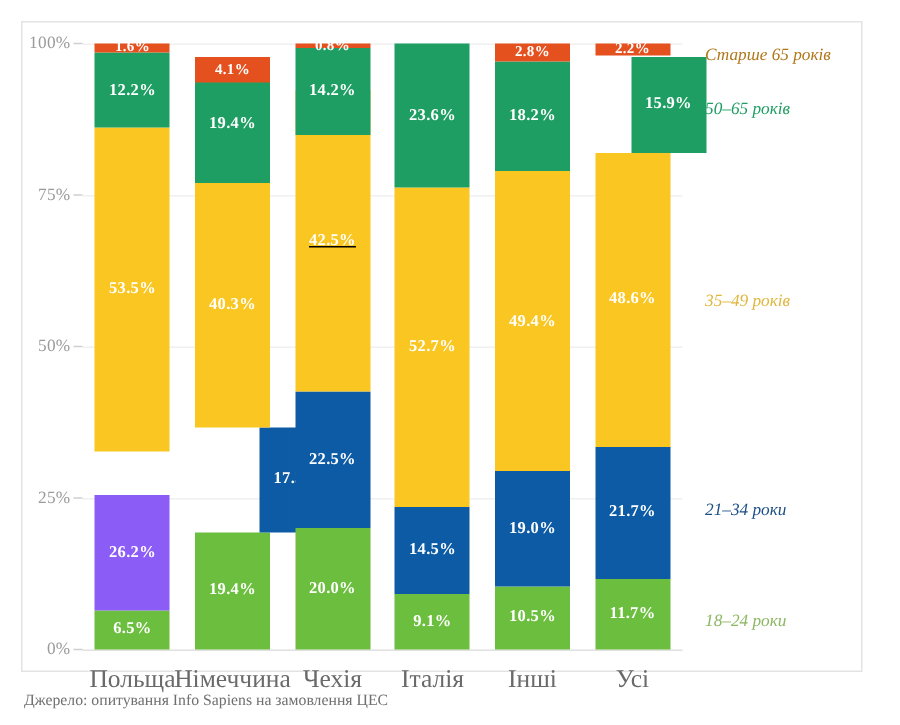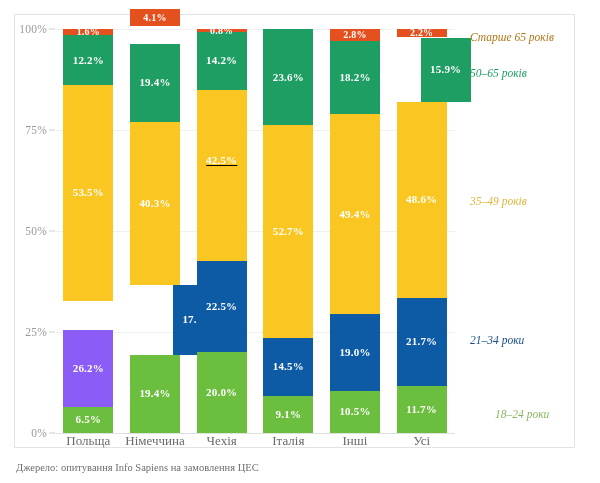--- a/index.html
+++ b/index.html
@@ -102,23 +102,24 @@
     line-height: 1;
     letter-spacing: .2px;
   }
   .seg.thin .seg-label {
     font-size: 10px;
   }
 
   .x-label {
     position: absolute;
     top: 100%;
+    margin-top: 10px;
     left: 50%;
     transform: translateX(-50%);
-    font-size: 13px;
+    font-size: 17px;
     color: #6a6a6a;
     white-space: nowrap;
   }
 
   
   .legend-entry {
     position: absolute;
     left: 470px;
     font-size: 11.5px;
     white-space: nowrap;
@@ -193,21 +194,21 @@
             </div>
             <div class="seg" title="Німеччина · 25–34 роки · 17.3%" style="background: rgb(13, 91, 164); height: 69.892px; bottom: 78.376px; margin-left: 43px;">
               <span class="seg-label">17.3%</span>
             </div>
             <div class="seg" title="Німеччина · 35–49 років · 40.3%" style="background: rgb(250, 198, 33); height: 162.812px; bottom: 148.268px;">
               <span class="seg-label">40.3%</span>
             </div>
             <div class="seg" title="Німеччина · 50–65 років · 19.4%" style="background: rgb(31, 158, 99); height: 78.376px; bottom: 311.08px;">
               <span class="seg-label">19.4%</span>
             </div>
-            <div class="seg thin" title="Німеччина · Старше 65 років · 4.1%" style="background: rgb(228, 81, 30); height: 16.564px; bottom: 407px;">
+            <div class="seg thin" title="Німеччина · Старше 65 років · 4.1%" style="background: rgb(228, 81, 30); height: 16.564px; bottom: 378px;">
               <span class="seg-label">4.1%</span>
             </div>
           </div>
           <div class="x-label">Німеччина</div>
         </div>
         <div class="bar-col" style="left: 141.667px; width: 50px;">
           <div class="bar-stack">
             <div class="seg" title="Чехія · 18–24 роки · 20.0%" style="background: rgb(108, 190, 63); height: 80.8px; bottom: 0px;">
               <span class="seg-label">20.0%</span>
             </div>
@@ -284,18 +285,18 @@
           <div class="x-label">Усі</div>
         </div>
       </div>
   </div>
 
   <div id="legend-layer">
       <div class="legend-entry" style="color: rgb(176, 118, 26); top: 32px;">Старше 65 років</div>
       <div class="legend-entry" style="color: rgb(31, 158, 99); top: 68px;">50–65 років</div>
       <div class="legend-entry" style="color: rgb(224, 182, 60); top: 196px;">35–49 років</div>
       <div class="legend-entry" style="color: rgb(27, 79, 134); top: 335px;">21–34 роки</div>
-      <div class="legend-entry" style="color: rgb(140, 183, 99); top: 409px; margin-left: 25px;">18–24 роки</div>
+      <div class="legend-entry" style="color: rgb(140, 183, 99); top: 409px;">18–24 роки</div>
     </div>
 
   <div id="source-note">Джерело: опитування Info Sapiens на замовлення ЦЕС</div>
 
 </div>
 
 </body></html>

